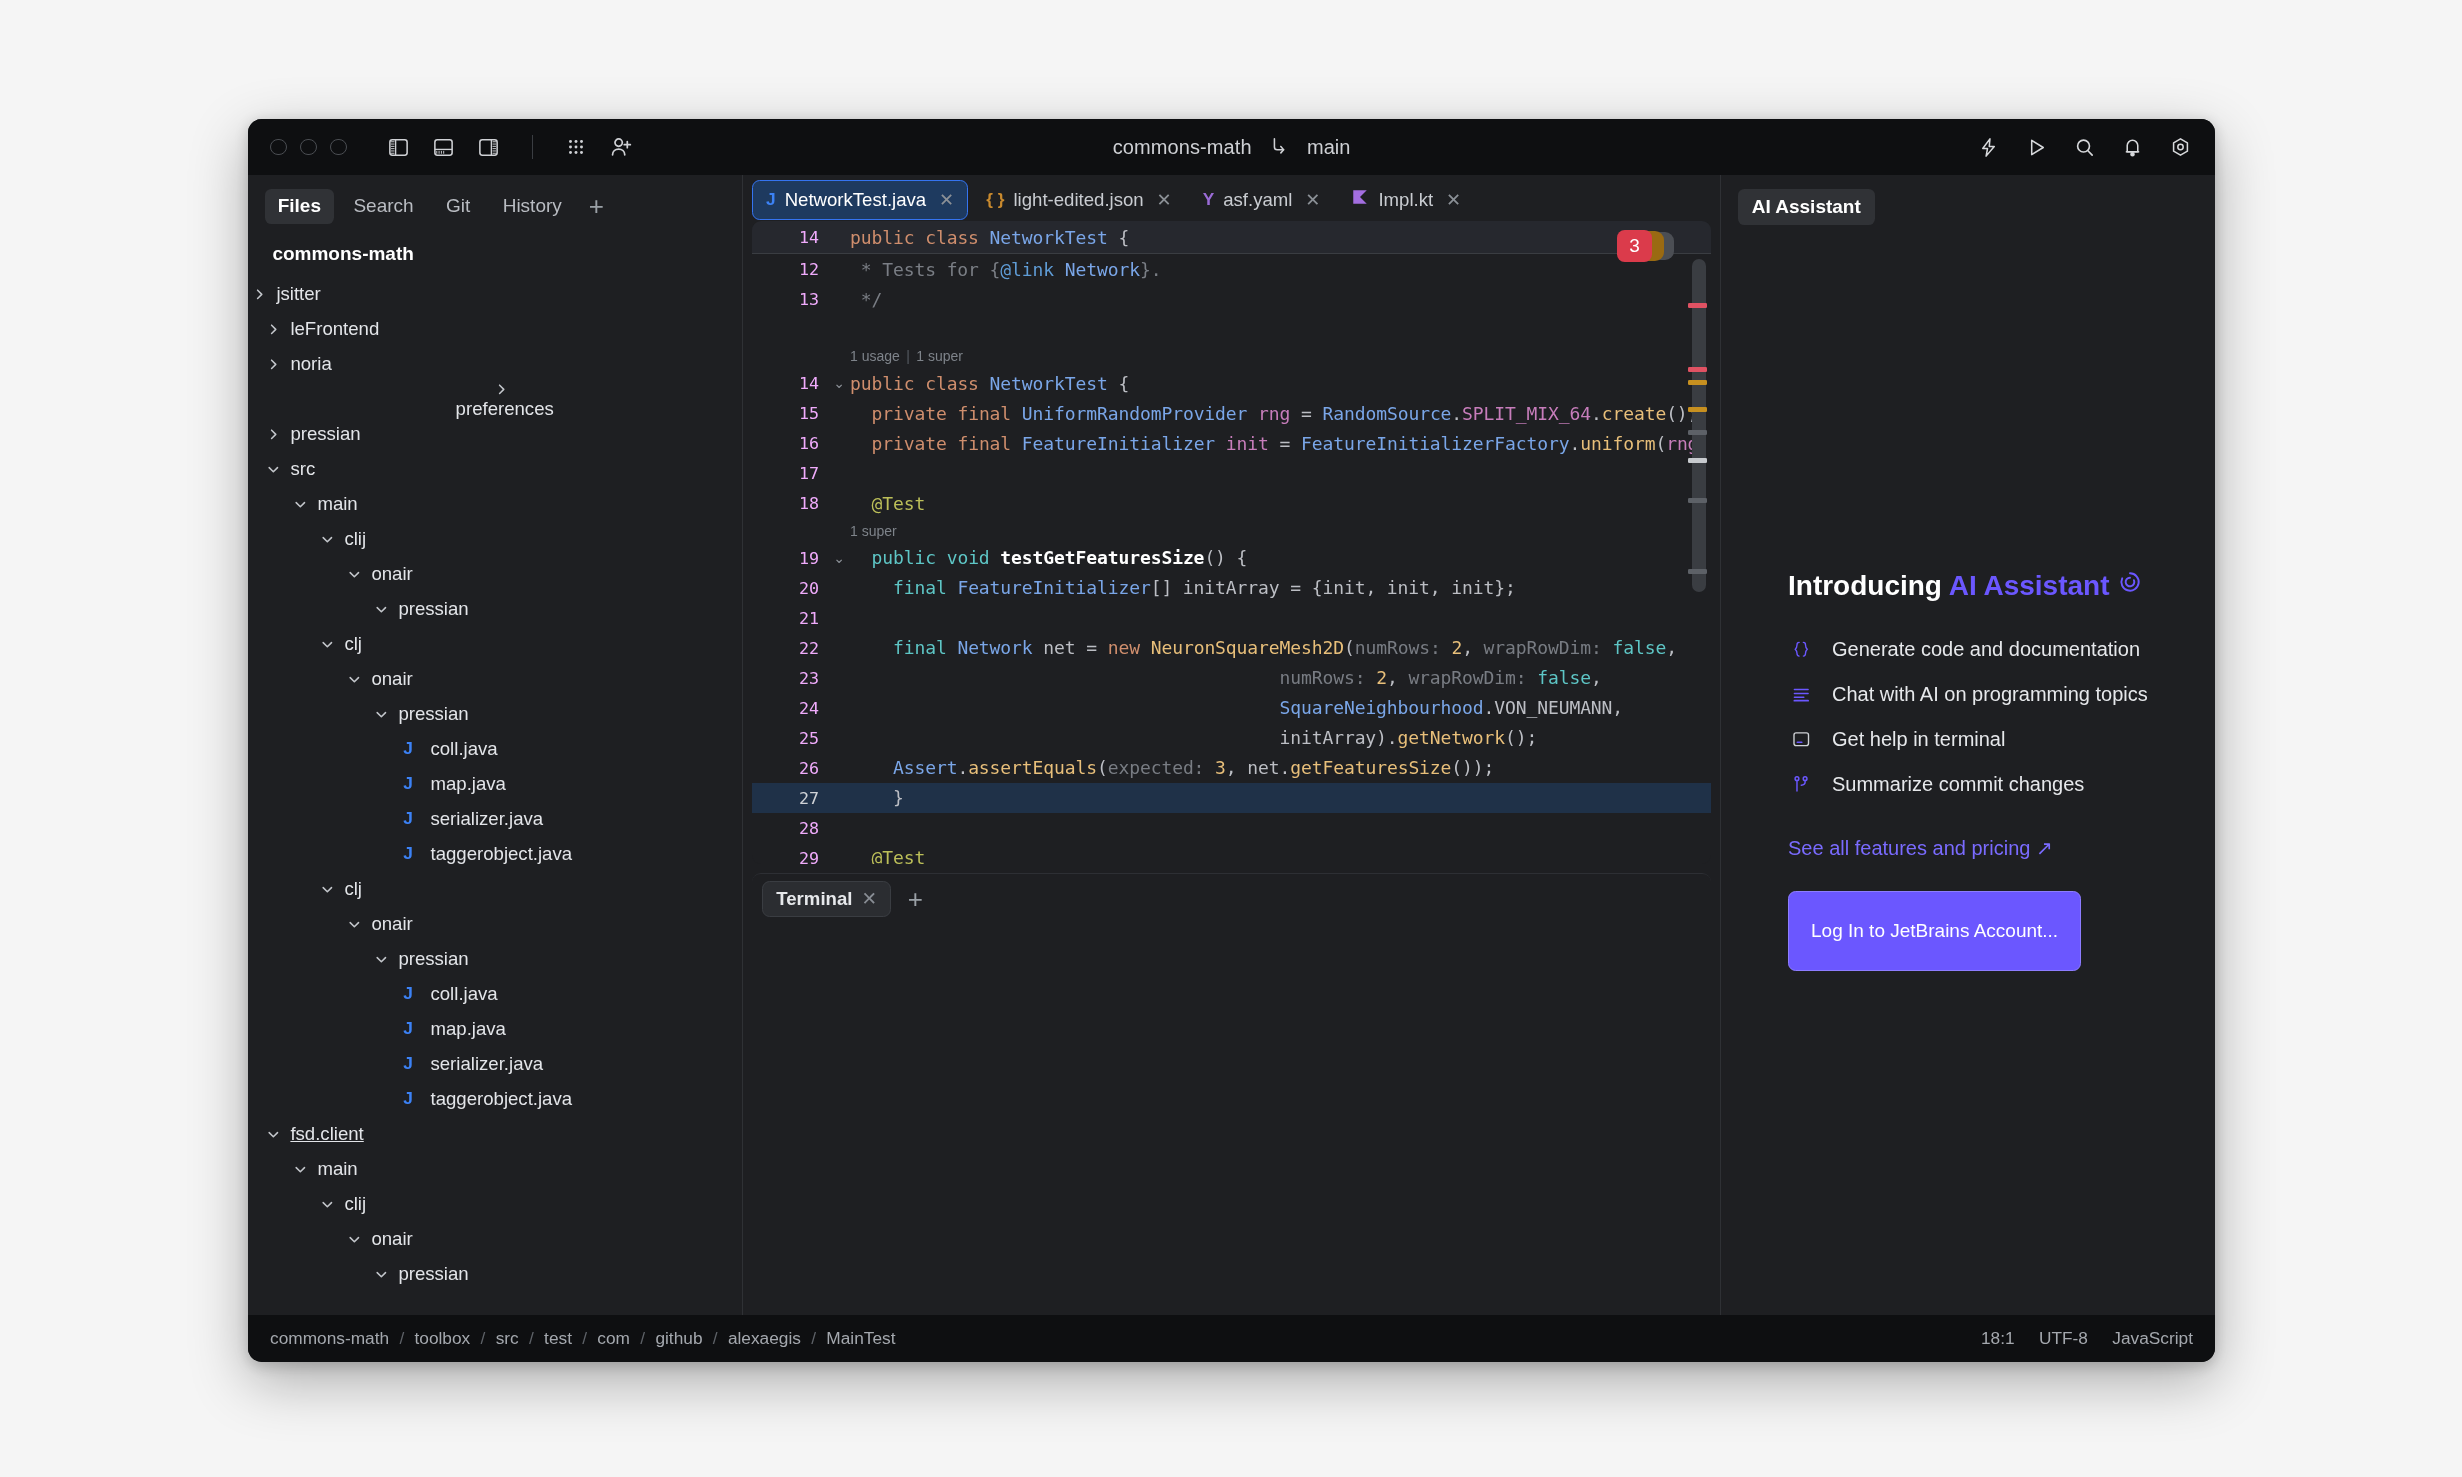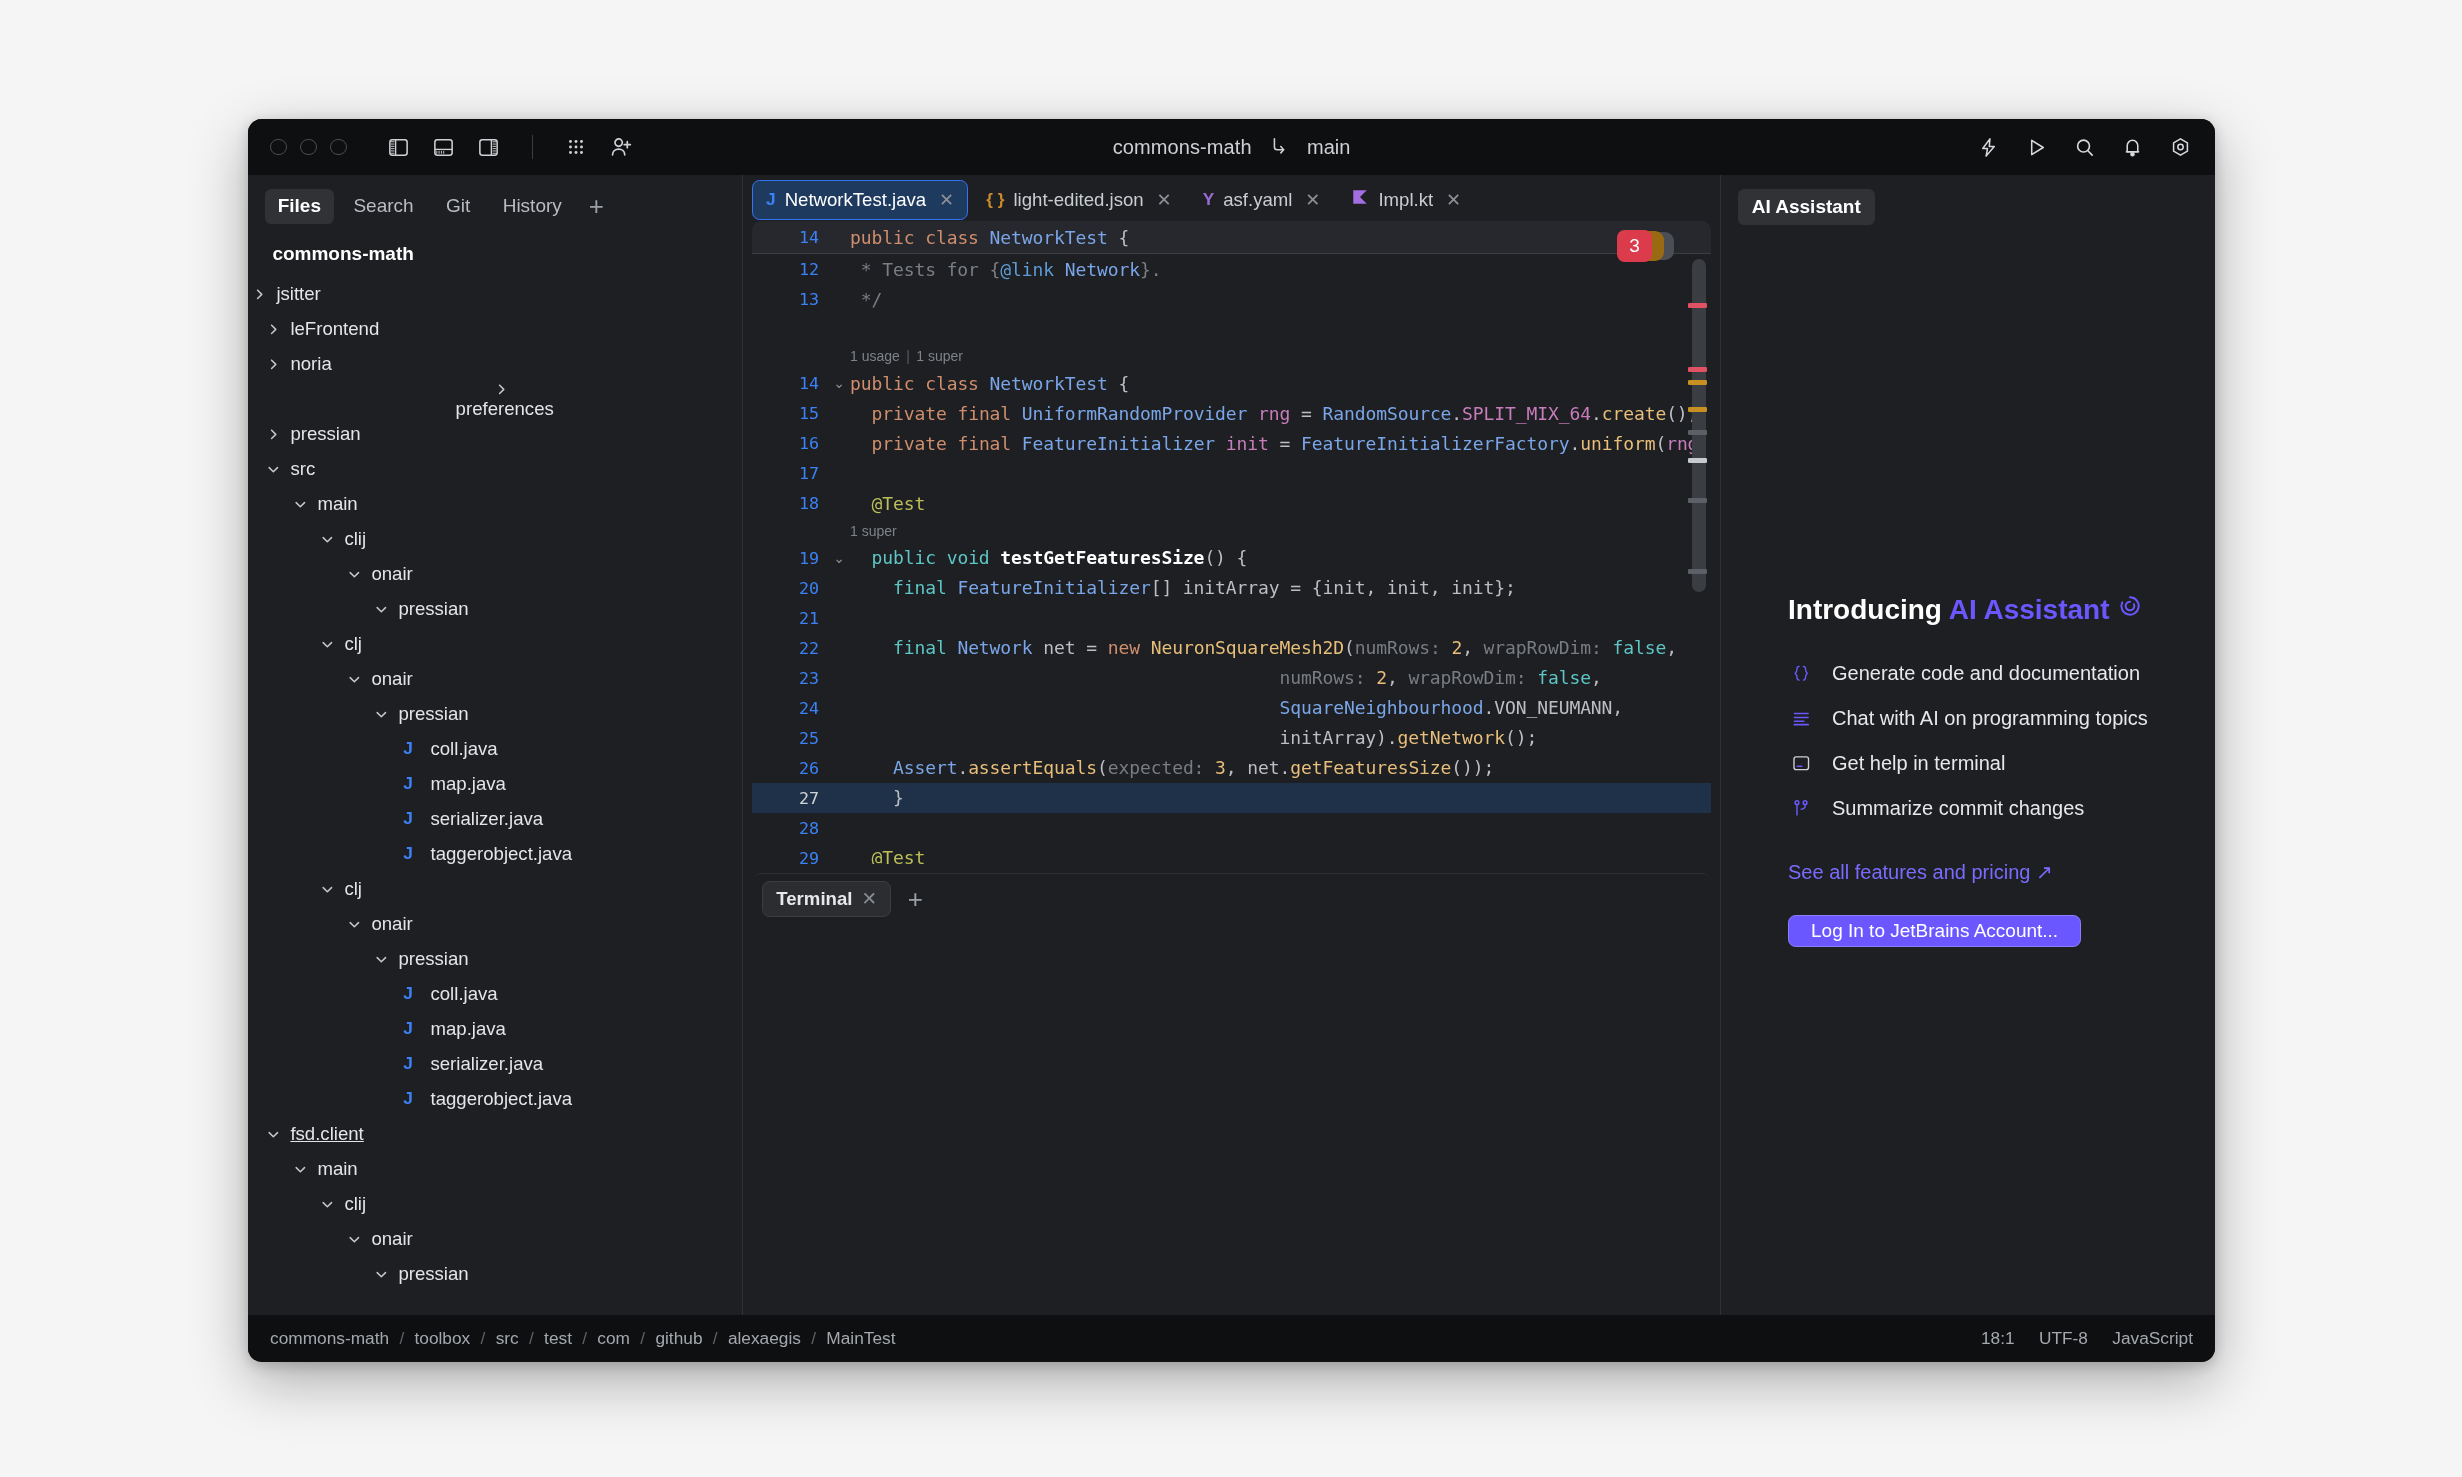--- a/index.html
+++ b/index.html
@@ -96,21 +96,21 @@
   }
   .sticky {
     position: relative; height: 33px; background: #26282e;
     border-bottom: 1.3px solid #3a3d42; display: flex; align-items: center;
     z-index: 5;
   }
   .codeline { display: flex; align-items: center; height: 30px; position: relative; }
   .codeline.hl { background: #1f3148; }
   .gut {
     width: 76px; flex: none; text-align: right; padding-right: 9px;
-    font-family: "DejaVu Sans Mono", monospace; font-size: 16.7px; color: #3b82f6;
+    font-family: "DejaVu Sans Mono", monospace; font-size: 16.7px; color: #f0abfc;
   }
   .gut.cur { color: #cfd2d6; }
   .fold { width: 22px; flex: none; color: #8a8f96; font-size: 14px; text-align: center; }
   .code {
     font-family: "DejaVu Sans Mono", monospace; font-size: 18px;
     white-space: pre; color: #bcbec4; letter-spacing: -0.1px;
   }
   .hintline { display: flex; align-items: center; height: 24.4px; }
   .hint { font-family: "Liberation Sans", sans-serif; font-size: 14px; color: #7e838a; }
   .hint .sp { color: #555a61; margin: 0 6.4px; }
@@ -167,21 +167,21 @@
   .ai-mid { flex: 1; display: flex; flex-direction: column; justify-content: center;
             padding: 0 40px 0 67px; min-height: 0; }
   .ai-title { font-size: 28px; font-weight: 700; color: #ffffff; margin-bottom: 36px; }
   .ai-title .hl { color: #6b57ff; }
   .ai-feat { display: flex; align-items: center; gap: 18px; margin-bottom: 22px; }
   .ai-feat .ico { width: 26px; flex: none; display: flex; align-items: center; justify-content: center; }
   .ai-feat .txt { font-size: 20px; color: #e6e8eb; }
   .ai-link { font-size: 20px; color: #7a6bff; margin: 18px 0 31px 0; }
   .ai-btn { display: inline-block; background: #6b57ff; border: 1.9px solid #8d7dff;
             border-radius: 7.7px; color: #ffffff; font-size: 19px;
-            padding: 4px 22px; align-self: flex-start; }
+            padding: 28px 22px; align-self: flex-start; }
 
   
   .status { height: 47px; background: #0e0f11; display: flex; align-items: center;
             padding: 0 22px; flex: none; font-size: 17.3px; color: #a4a8ae; }
   .crumbs { display: flex; align-items: center; gap: 10.3px; }
   .crumbs .sep { color: #5e6268; }
   .st-right { margin-left: auto; display: flex; align-items: center; gap: 24.4px; }
 </style>
 </head>
 <body>

